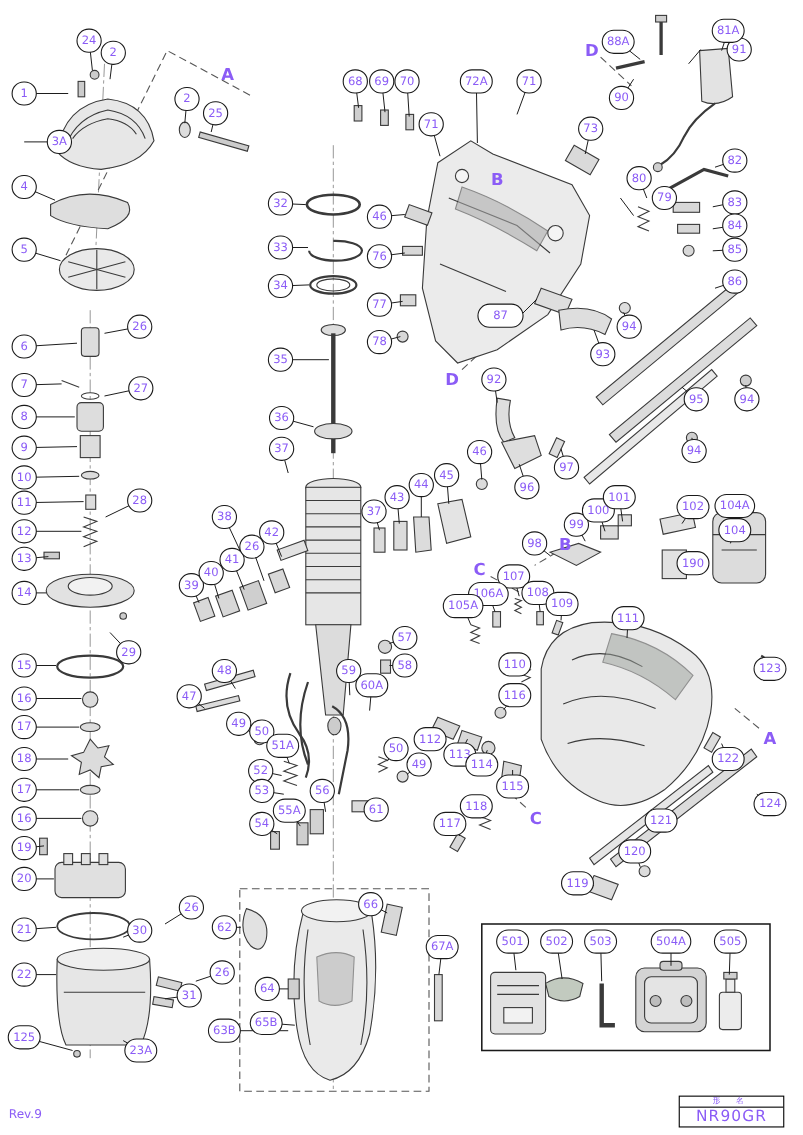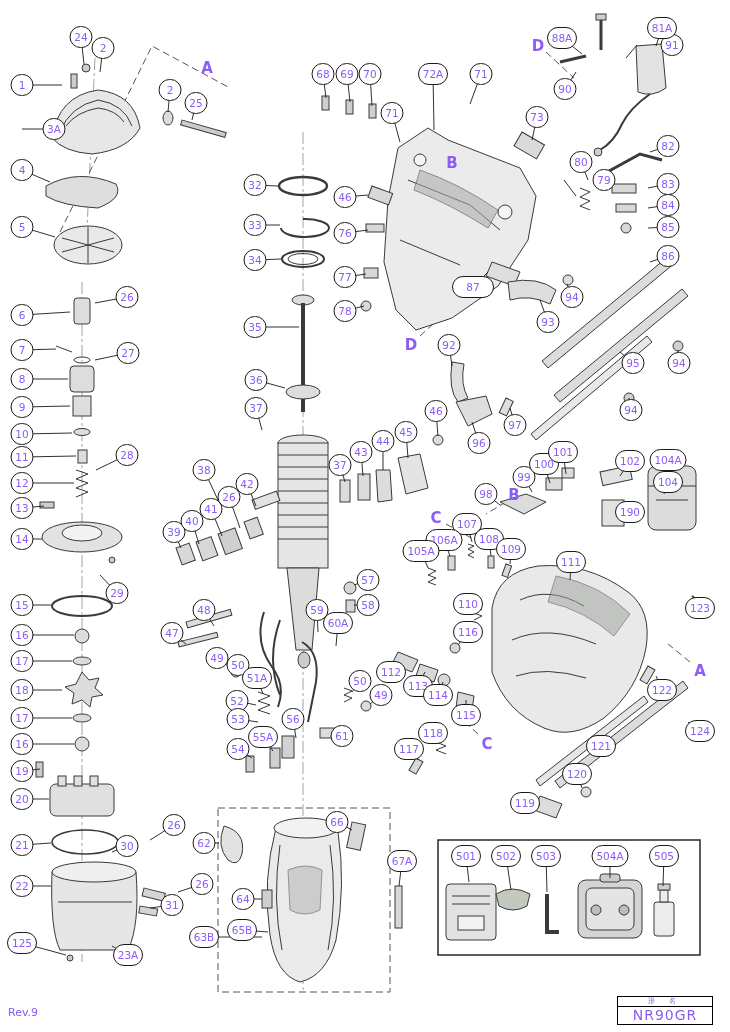--- a/index.html
+++ b/index.html
@@ -527,21 +527,21 @@
       <div class="balloon" style="width: 23px; left: 347px; top: 74px;">69</div>
       <div class="balloon" style="width: 23px; left: 370px; top: 74px;">70</div>
       <div class="balloon" style="width: 23px; left: 392px; top: 113px;">71</div>
       <div class="balloon" style="width: 30px; left: 433px; top: 74px;">72A</div>
       <div class="balloon" style="width: 23px; left: 481px; top: 74px;">71</div>
       <div class="balloon" style="width: 23px; left: 537px; top: 117px;">73</div>
       <div class="balloon" style="width: 23px; left: 345px; top: 197px;">46</div>
       <div class="balloon" style="width: 23px; left: 345px; top: 233px;">76</div>
       <div class="balloon" style="width: 23px; left: 345px; top: 277px;">77</div>
       <div class="balloon" style="width: 23px; left: 345px; top: 311px;">78</div>
-      <div class="balloon" style="width: 42px; left: 473px; top: 287px;">87</div>
+      <div class="balloon" style="width: 42px; left: 455px; top: 287px;">87</div>
       <div class="balloon" style="width: 23px; left: 449px; top: 345px;">92</div>
       <div class="balloon" style="width: 23px; left: 548px; top: 322px;">93</div>
       <div class="balloon" style="width: 23px; left: 572px; top: 297px;">94</div>
       <div class="balloon" style="width: 23px; left: 479px; top: 443px;">96</div>
       <div class="balloon" style="width: 23px; left: 515px; top: 425px;">97</div>
       <div class="balloon" style="width: 23px; left: 633px; top: 363px;">95</div>
       <div class="balloon" style="width: 23px; left: 679px; top: 363px;">94</div>
       <div class="balloon" style="width: 23px; left: 631px; top: 410px;">94</div>
       <div class="balloon" style="width: 30px; left: 562px; top: 38px;">88A</div>
       <div class="balloon" style="width: 23px; left: 565px; top: 89px;">90</div>

